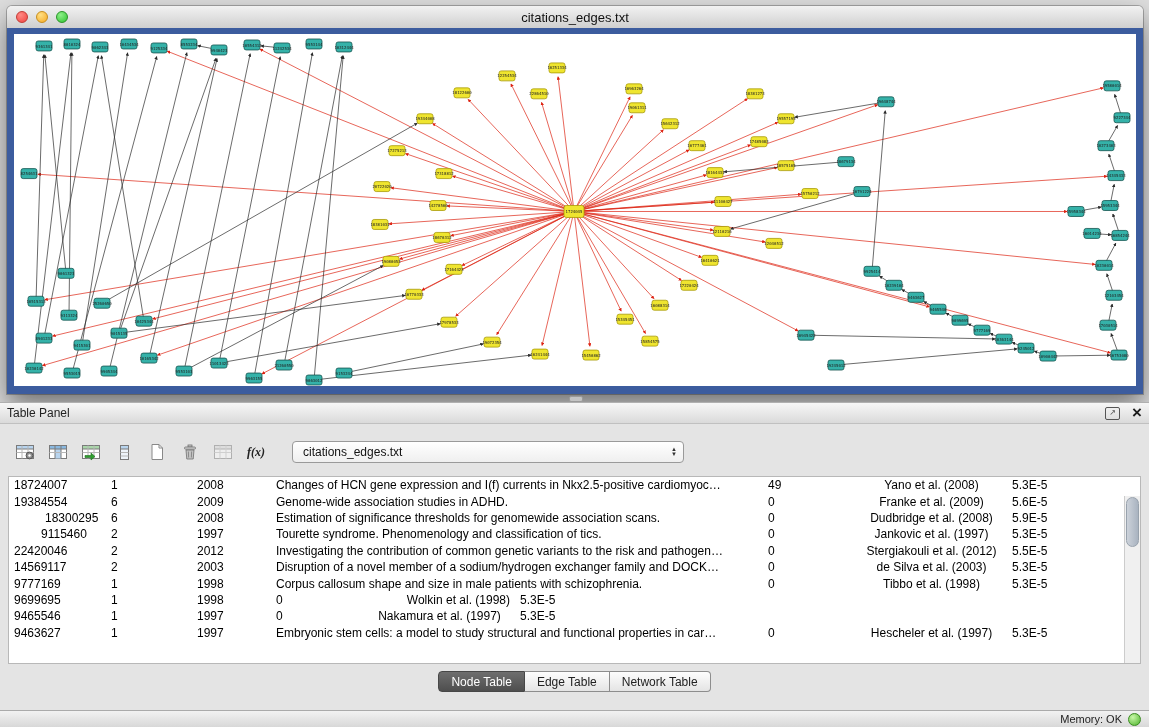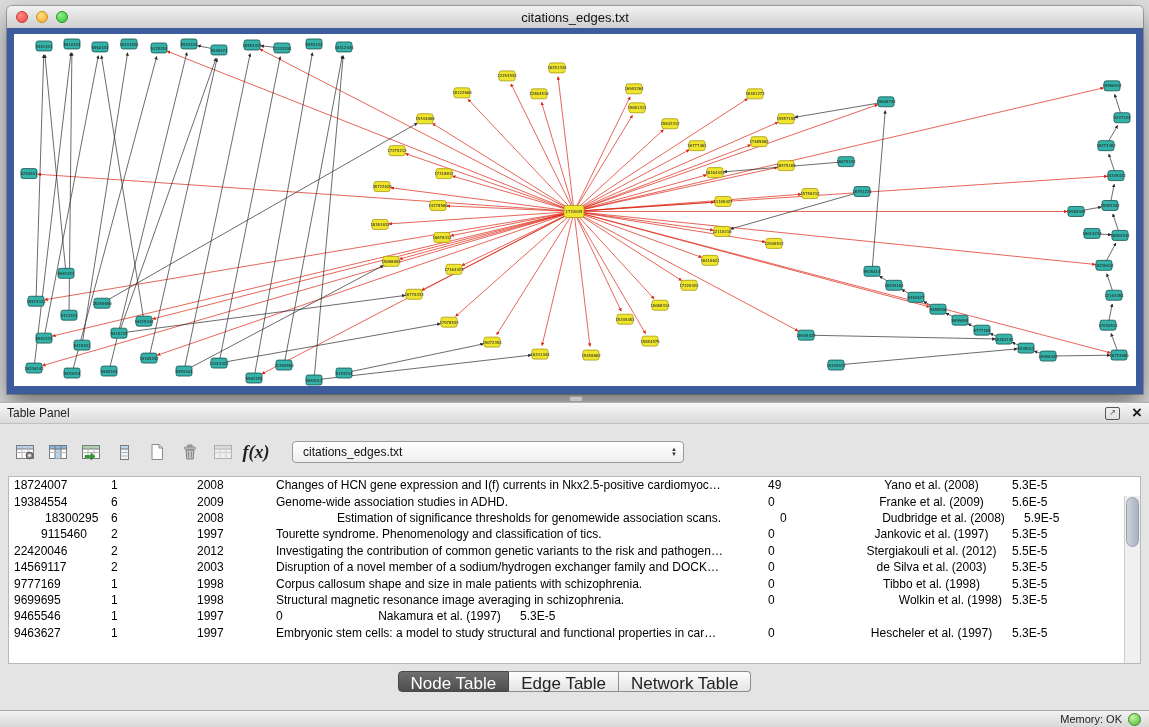--- a/index.html
+++ b/index.html
@@ -27,37 +27,37 @@
   
   .table-panel{position:absolute;top:402px;left:0;width:1149px;height:308px;background:#e4e4e4;border-top:1px solid #b0b0b0;box-sizing:border-box;}
   .panel-header{height:20px;display:flex;align-items:center;padding:0 7px;font-size:12px;color:#222;
     background:linear-gradient(#f7f7f7,#dadada);border-bottom:1px solid #c0c0c0;}
   .ph-spacer{flex:1;}
   .float-btn{width:13px;height:11px;border:1px solid #555;border-radius:2px;font-size:8px;line-height:9px;text-align:center;color:#555;margin-right:12px;cursor:default;}
   .close-btn{font-size:17px;font-weight:bold;color:#1a1a1a;line-height:14px;cursor:default;}
 
   .toolbar{display:flex;align-items:center;gap:7px;padding:16px 10px 6px 12px;}
   .tool{width:26px;height:24px;display:flex;align-items:center;justify-content:center;border-radius:3px;}
-  .fx{font-family:"Liberation Serif",serif;font-style:italic;font-weight:bold;font-size:18px;color:#222;}
+  .fx{font-family:"Liberation Serif",serif;font-style:italic;font-weight:bold;font-size:12px;color:#222;}
   .combo{margin-left:16px;width:392px;height:22px;background:linear-gradient(#ffffff,#efefef);border:1px solid #9a9a9a;
     border-radius:4px;display:flex;align-items:center;padding:0 6px;font-size:12px;box-sizing:border-box;}
   .combo-label{flex:1;text-align:left;padding-left:4px;color:#111;}
   .combo-arrows{display:flex;flex-direction:column;font-size:6px;line-height:5px;color:#333;}
 
   .table-wrap{margin:6px 8px 0 8px;background:#fff;border:1px solid #b8b8b8;height:186px;position:relative;overflow:hidden;}
   .thead{display:flex;background:#cfe6f7;border-bottom:1px solid #9fb9cc;height:19px;}
   .th{box-sizing:border-box;border-right:1px solid #a9c4d8;font-size:12px;color:#222;display:flex;align-items:center;justify-content:center;gap:3px;flex:none;}
   .sort{font-size:9px;color:#555;}
   .tr{display:flex;height:16.4px;align-items:center;}
   .td{box-sizing:border-box;padding:0 5px;font-size:12px;color:#000;white-space:nowrap;overflow:hidden;flex:none;}
   .vscroll{position:absolute;right:0;top:19px;bottom:0;width:15px;background:#f0f0f0;border-left:1px solid #ccc;}
   .vthumb{margin:1px;height:48px;background:linear-gradient(90deg,#ccd2da,#a9b3c0);border:1px solid #98a2ad;border-radius:7px;}
 
   .tabs{display:flex;justify-content:center;margin-top:7px;}
-  .tab{font-family:"Liberation Sans",sans-serif;font-size:17px;padding:2px 12px;border:1px solid #8d8d8d;
+  .tab{font-family:"Liberation Sans",sans-serif;font-size:12px;padding:2px 12px;border:1px solid #8d8d8d;
     background:linear-gradient(#fdfdfd,#e4e4e4);color:#222;height:21px;box-sizing:border-box;}
   .tab:first-child{border-radius:4px 0 0 4px;}
   .tab:last-child{border-radius:0 4px 4px 0;}
   .tab + .tab{border-left:none;}
   .tab.active{background:linear-gradient(#6e6e6e,#4e4e4e);color:#fff;border-color:#474747;}
 
   
   .statusbar{position:absolute;bottom:0;left:0;width:1149px;height:17px;background:linear-gradient(#f2f2f2,#d8d8d8);
     border-top:1px solid #aaa;display:flex;align-items:center;justify-content:flex-end;padding:0 8px;gap:6px;font-size:11px;color:#222;box-sizing:border-box;}
   .memdot{width:11px;height:11px;border-radius:50%;background:radial-gradient(circle at 35% 30%,#c9f7a8,#4cb32b);border:1px solid #3a8c20;}
@@ -671,21 +671,21 @@
             <div class="td" style="width: 79px; text-align: left;">2009</div>
             <div class="td" style="width: 492px; text-align: left;">Genome-wide association studies in ADHD.</div>
             <div class="td" style="width: 93px; text-align: left;">0</div>
             <div class="td" style="width: 151px; text-align: center;">Franke et al. (2009)</div>
             <div class="td" style="width: 80px; text-align: left;">5.6E-5</div>
           </div>
           <div class="tr">
             <div class="td" style="width: 97px; text-align: left; padding-left: 36px;">18300295</div>
             <div class="td" style="width: 86px; text-align: left;">6</div>
             <div class="td" style="width: 79px; text-align: left;">2008</div>
-            <div class="td" style="width: 492px; text-align: center; margin-left: 12px;">Estimation of significance thresholds for genomewide association scans.</div>
+            <div class="td" style="width: 492px; text-align: left;">Estimation of significance thresholds for genomewide association scans.</div>
             <div class="td" style="width: 93px; text-align: left;">0</div>
             <div class="td" style="width: 151px; text-align: center;">Dudbridge et al. (2008)</div>
             <div class="td" style="width: 80px; text-align: left;">5.9E-5</div>
           </div>
           <div class="tr">
             <div class="td" style="width: 97px; text-align: left; padding-left: 32px;">9115460</div>
             <div class="td" style="width: 86px; text-align: left;">2</div>
             <div class="td" style="width: 79px; text-align: left;">1997</div>
             <div class="td" style="width: 492px; text-align: left;">Tourette syndrome. Phenomenology and classification of tics.</div>
             <div class="td" style="width: 93px; text-align: left;">0</div>
@@ -716,21 +716,20 @@
             <div class="td" style="width: 79px; text-align: left;">1998</div>
             <div class="td" style="width: 492px; text-align: left;">Corpus callosum shape and size in male patients with schizophrenia.</div>
             <div class="td" style="width: 93px; text-align: left;">0</div>
             <div class="td" style="width: 151px; text-align: center;">Tibbo et al. (1998)</div>
             <div class="td" style="width: 80px; text-align: left;">5.3E-5</div>
           </div>
           <div class="tr">
             <div class="td" style="width: 97px; text-align: left;">9699695</div>
             <div class="td" style="width: 86px; text-align: left;">1</div>
             <div class="td" style="width: 79px; text-align: left;">1998</div>
-            <div class="td" style="width: 492px; text-align: left;">Structural magnetic resonance image averaging in schizophrenia.</div>
             <div class="td" style="width: 93px; text-align: left;">0</div>
             <div class="td" style="width: 151px; text-align: right;">Wolkin et al. (1998)</div>
             <div class="td" style="width: 80px; text-align: left;">5.3E-5</div>
           </div>
           <div class="tr">
             <div class="td" style="width: 97px; text-align: left;">9465546</div>
             <div class="td" style="width: 86px; text-align: left;">1</div>
             <div class="td" style="width: 79px; text-align: left;">1997</div>
             <div class="td" style="width: 93px; text-align: left;">0</div>
             <div class="td" style="width: 151px; text-align: center;">Nakamura et al. (1997)</div>

